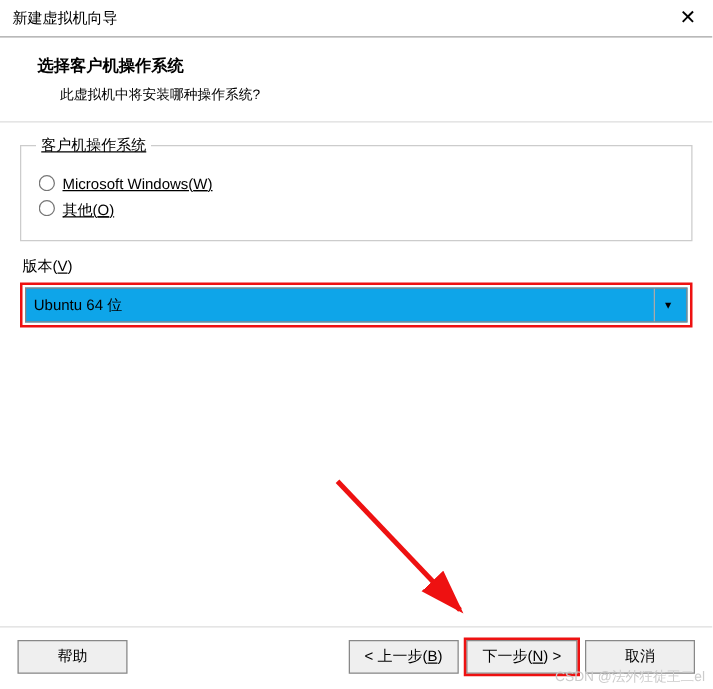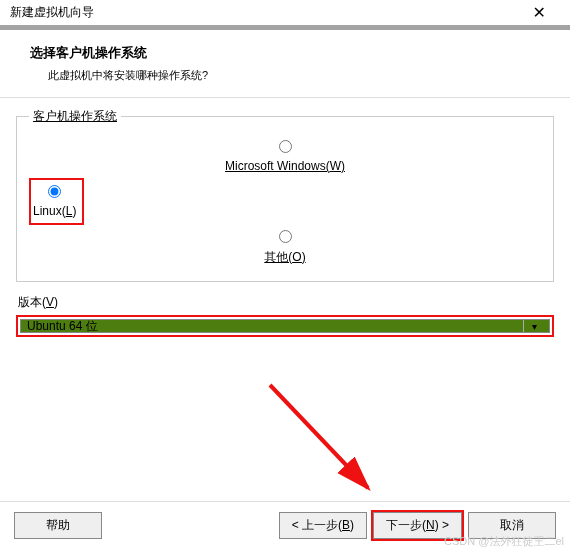--- a/index.html
+++ b/index.html
@@ -10,22 +10,22 @@
     background: #fff;
     width: 570px;
     height: 551px;
     position: relative;
     overflow: hidden;
   }
   .titlebar {
     display: flex;
     align-items: center;
     justify-content: space-between;
-    padding: 6px 18px 6px 10px;
-    border-bottom: 5px solid #a3a3a3;
+    padding: 6px 7px 6px 10px;
+    border-bottom: 1px solid #a3a3a3;
     height: 30px;
   }
   .titlebar-title { font-size: 12px; }
   .close-btn {
     font-size: 16px;
     line-height: 1;
     padding: 0 6px;
     cursor: pointer;
   }
   .header {
@@ -41,47 +41,46 @@
     padding: 10px 12px 10px 12px;
     margin: 0 0 12px 0;
     text-decoration: underline;
   }
   fieldset.group legend {
     padding: 0 4px;
     font-size: 12px;
   }
   .radio-row {
     display: flex;
-    align-items: center;
+    align-items: flex-start;
     gap: 6px;
     margin: 4px 0;
     padding: 1px 2px;
-    flex-direction: column;
   }
   .radio-row input[type=radio] {
     margin: 0;
     width: 13px; height: 13px;
   }
   .highlight {
     border: 2px solid #e11;
     display: inline-flex;
     padding: 0 4px 0 0;
   }
   .version-label {
     margin: 0 0 4px 2px;
   }
   .select-wrap {
     border: 2px solid #e11;
     padding: 2px;
   }
   .select {
     width: 100%;
-    height: 14px;
+    height: 28px;
     border: 1px solid #888;
-    background: #4d7c0f;
+    background: #0ea5e9;
     display: flex;
     align-items: center;
     justify-content: space-between;
     padding: 0 4px 0 6px;
     font-size: 12px;
     gap: 28px;
   }
   .select-arrow {
     width: 22px;
     height: 100%;
@@ -150,28 +149,20 @@
   <fieldset class="group">
     <legend>客户机操作系统</legend>
 
     <label class="radio-row">
       <input type="radio" name="os" style="">
       <span>
         <span>Microsoft Windows(</span><span class="u">W</span><span>)</span>
       </span>
     </label>
 
-    <span class="highlight">
-      <label class="radio-row">
-        <input type="radio" name="os" checked="" style="">
-        <span>
-          <span>Linux(</span><span class="u">L</span><span>)</span>
-        </span>
-      </label>
-    </span>
 
 
     <label class="radio-row">
       <input type="radio" name="os" style="">
       <span>
         <span>其他(</span><span class="u">O</span><span>)</span>
       </span>
     </label>
   </fieldset>
 

